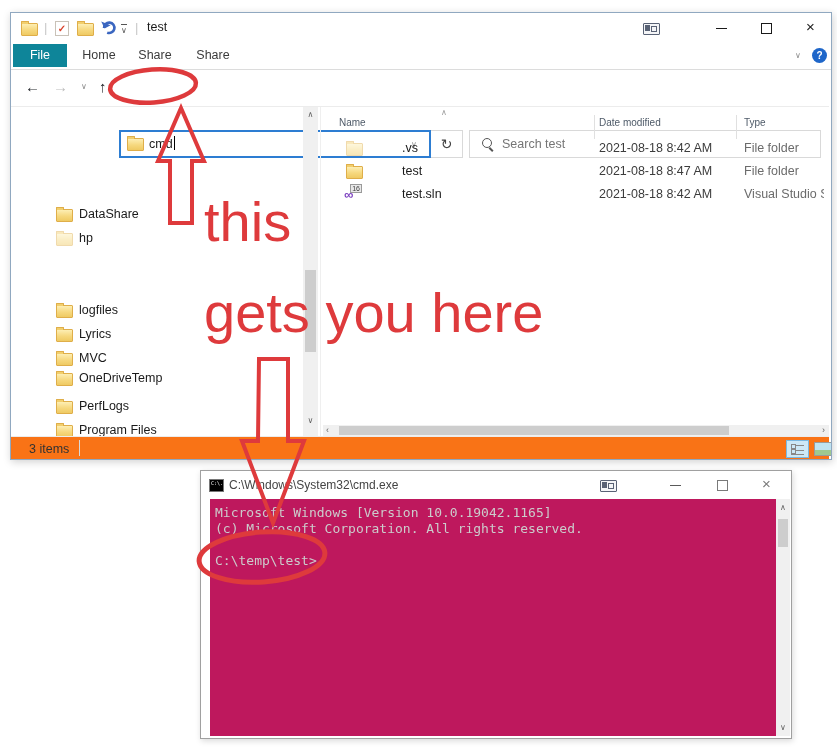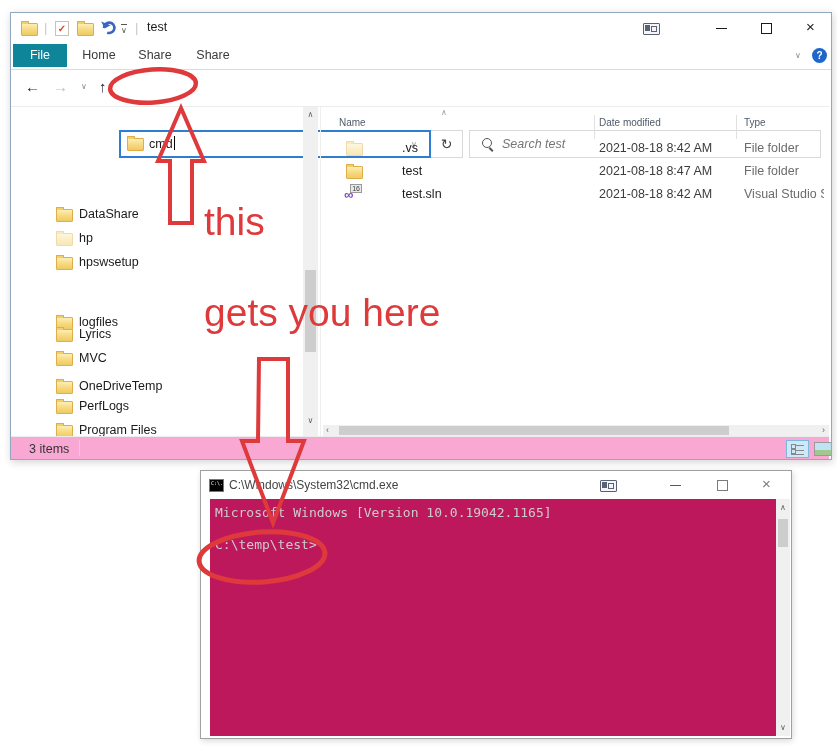--- a/index.html
+++ b/index.html
@@ -45,21 +45,21 @@
   
   .nav-glyph{font-size:15px;color:#23262b;}
   .nav-glyph.disabled{color:#bdbdbd;}
   .small-caret{font-size:8px;color:#8a8a8a;}
   #addressbar{left:108px;top:61px;width:308px;height:24px;border:2px solid #2d7dd2;background:#fff;}
   .caret-bar{display:inline-block;width:1px;height:14px;background:#000;vertical-align:-2px;margin-left:1px;}
   #refreshbtn{left:420px;top:61px;width:32px;height:28px;border:1px solid #d9d9d9;border-left:none;
               text-align:center;line-height:26px;font-size:14px;color:#444;box-sizing:border-box;}
   #searchbox{left:458px;top:61px;width:352px;height:28px;border:1px solid #d9d9d9;box-sizing:border-box;}
   #searchbox input{position:absolute;left:30px;top:1px;width:300px;height:22px;border:none;outline:none;
-                   font-family:"Liberation Sans",sans-serif;font-size:12.5px;color:#333;font-style:italic;}
+                   font-family:"Liberation Sans",sans-serif;font-size:12.5px;color:#333;}
   #searchbox input::placeholder{color:#757575;opacity:1;}
   .mag{position:absolute;left:12px;top:7px;width:8px;height:8px;border:1.5px solid #555;border-radius:50%;}
   .mag:after{content:"";position:absolute;left:7px;top:8px;width:5px;height:1.5px;background:#555;
              transform:rotate(45deg);transform-origin:0 0;}
 
   
   #content{left:0;top:93px;width:818px;height:330px;border-top:1px solid #ececec;overflow:hidden;}
   .side-item{position:absolute;left:0;width:290px;height:24px;text-align:right;}
   .side-item .fi{left:45px;top:6px;}
   .side-item .lbl{position:absolute;left:68px;top:4px;}
@@ -78,21 +78,21 @@
   .frow .type{position:absolute;left:423px;top:3px;color:#6b6b6b;width:80px;overflow:hidden;white-space:nowrap;}
   .frow .fi{left:25px;top:5px;}
 
   
   .vsico{position:absolute;left:23px;top:2px;width:17px;height:17px;}
   .vsico .inf{position:absolute;left:0;top:2px;font-size:13px;font-weight:bold;color:#7b3fbf;line-height:14px;}
   .vsico .badge{position:absolute;right:-1px;top:-2px;font-size:7px;color:#3c3c3c;background:#e8e8e8;
                 border:1px solid #9a9a9a;line-height:7px;padding:0 1px;}
 
   
-  #statusbar{left:0;top:423px;width:818px;height:22px;border-top:1px solid #ececec;background:#f9a8d4;}
+  #statusbar{left:0;top:423px;width:818px;height:22px;border-top:1px solid #ececec;background:#f97316;}
   .vbtn{position:absolute;top:3px;width:23px;height:18px;box-sizing:border-box;}
   .vbtn.sel{background:#cde8f6;border:1px solid #7ab8e0;}
   .vbtn .li{position:absolute;left:4px;width:3px;height:3px;border:1px solid #888;}
   .vbtn .ln{position:absolute;left:9px;width:8px;height:1px;background:#888;}
   .pic{position:absolute;left:2px;top:2px;width:16px;height:12px;border:1px solid #9a9a9a;
        background:linear-gradient(180deg,#bfe3f2 55%,#9fc98f 55%);}
 
   
   #cmdwin{left:200px;top:470px;width:590px;height:267px;background:#fff;border:1px solid #a0a0a0;
           box-shadow:1px 2px 6px rgba(0,0,0,.15);overflow:hidden;}
@@ -102,21 +102,21 @@
                   font-size:5px;color:#fff;}
   #cmd-title{left:28px;top:7px;color:#444;font-size:12px;}
   #console{left:0;top:28px;width:575px;height:237px;background:#be185d;
            font-family:"DejaVu Sans Mono","Liberation Mono",monospace;font-size:13px;color:#cccccc;margin-left:9px;}
   .cline{position:relative;height:16px;line-height:16px;white-space:pre;padding-left:5px;}
   #console .pad{height:6px;}
   #cmd-sb{left:575px;top:28px;width:14px;height:237px;background:#f0f0f0;}
 
   
   #ann-svg{left:0;top:0;width:837px;height:752px;pointer-events:none;z-index:20;}
-  .red-text{position:absolute;color:#de3a3c;font-size:39px;line-height:60px;z-index:20;
+  .red-text{position:absolute;color:#de3a3c;font-size:56px;line-height:60px;z-index:20;
             font-family:"Liberation Sans",sans-serif;}
 </style>
 </head>
 <body>
 
 <div id="stage">
 
   <div id="explorer" class="abs">
 
     <div class="titlebar abs">
@@ -170,37 +170,33 @@
     <div id="content" class="abs">
 
       <div class="side-item" style="top:96px;">
           <span class="fi"></span>
           <span class="lbl">DataShare</span>
         </div>
       <div class="side-item" style="top:120px;">
           <span class="fi faded"></span>
           <span class="lbl">hp</span>
         </div>
-      <div class="side-item" style="top:144px;">
-          <span class="fi"></span>
-          <span class="lbl">hpswsetup</span>
-        </div>
-      <div class="side-item" style="top:204px;padding-left:24px;">
+      <div class="side-item" style="top:192px;padding-left:24px;">
           <span class="fi"></span>
           <span class="lbl">logfiles</span>
         </div>
       <div class="side-item" style="top:240px;">
           <span class="fi"></span>
           <span class="lbl">MVC</span>
         </div>
       <div class="side-item" style="top:216px;">
           <span class="fi"></span>
           <span class="lbl">Lyrics</span>
         </div>
-      <div class="side-item" style="top:268px;">
+      <div class="side-item" style="top:260px;">
           <span class="fi"></span>
           <span class="lbl">OneDriveTemp</span>
         </div>
       <div class="side-item" style="top:288px;">
           <span class="fi"></span>
           <span class="lbl">PerfLogs</span>
         </div>
       <div class="side-item" style="top:312px;">
           <span class="fi"></span>
           <span class="lbl">Program Files</span>
@@ -274,20 +270,21 @@
       <span class="cmd-ico abs"></span>
       <span id="cmd-title" class="abs">C:\Windows\System32\cmd.exe</span>
       <span class="tab-ico abs" style="left:399px;top:9px;"></span>
       <span class="cap-min abs" style="left:469px;top:14px;background:#5a5a5a;"></span>
       <span class="cap-max abs" style="left:516px;top:9px;border-color:#7a7a7a;"></span>
       <span class="cap-x abs" style="left:561px;top:8px;color:#7a7a7a;">×</span>
     </div>
     <div id="console" class="abs">
       <div class="pad"></div>
       <div class="cline">Microsoft Windows [Version 10.0.19042.1165]</div>
+      <div class="cline">(c) Microsoft Corporation. All rights reserved.</div>
       <div class="cline"></div>
       <div class="cline">C:\temp\test&gt;</div>
     </div>
     <div id="cmd-sb" class="abs">
       <span class="sb-chev" style="top:4px;">∧</span>
       <div class="sb-thumb" style="left:2px;top:20px;width:10px;height:28px;"></div>
       <span class="sb-chev" style="bottom:4px;">∨</span>
     </div>
   </div>
 

